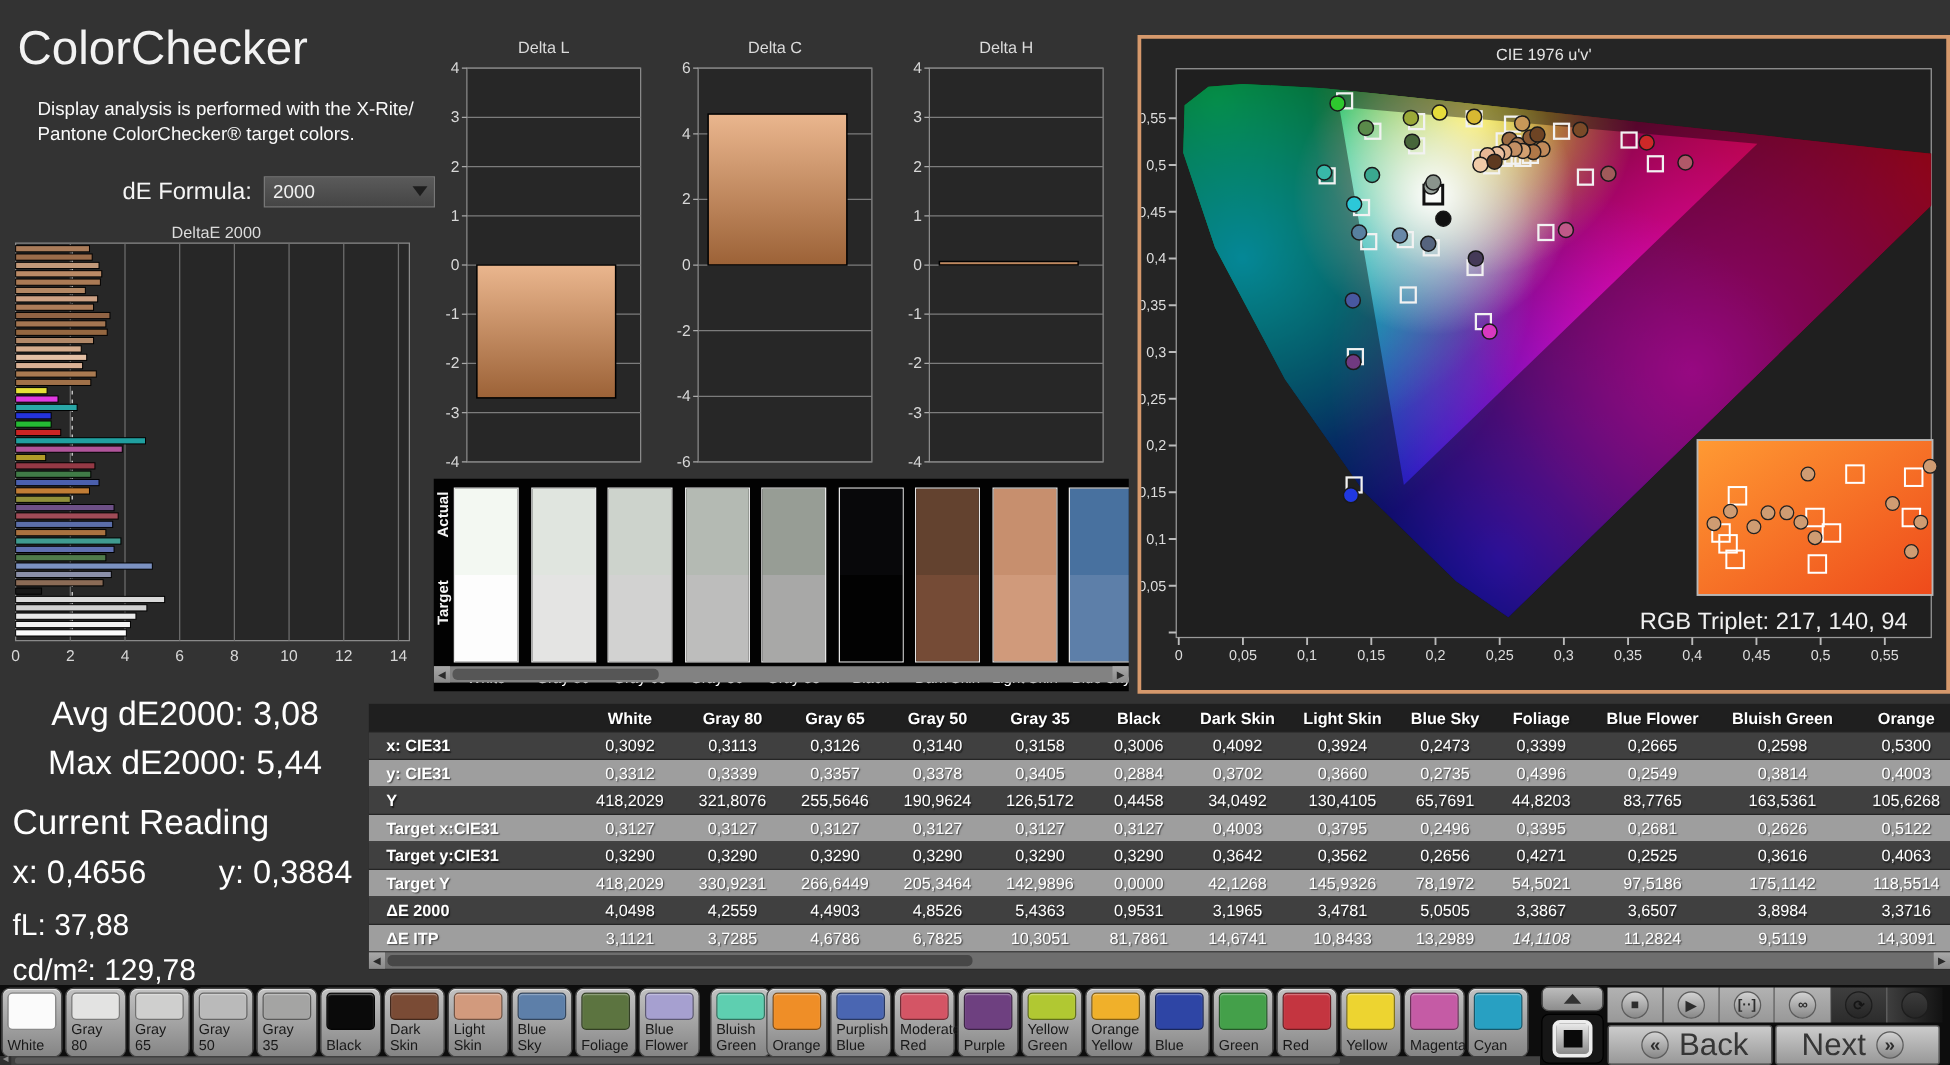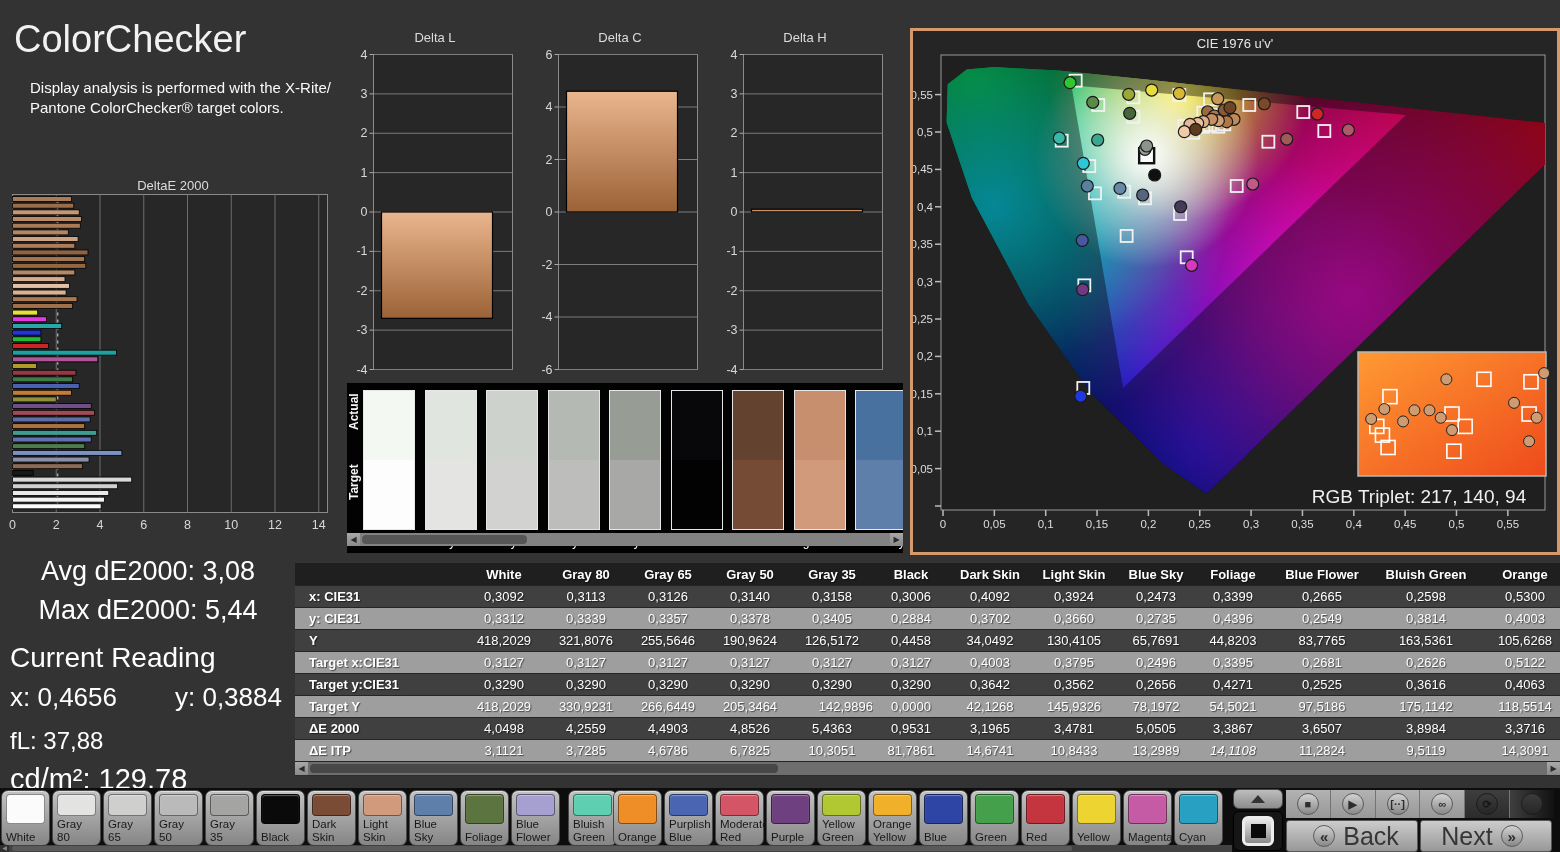--- a/index.html
+++ b/index.html
@@ -14,21 +14,21 @@
   .dropdown .dd-arrow{position:absolute;right:5px;top:7px;width:0;height:0;border-left:6px solid transparent;border-right:6px solid transparent;border-top:8px solid #1e1e1e;}
   .chart-title{position:absolute;font-size:13px;color:#dcdcdc;text-align:center;}
   svg text{font-family:"Liberation Sans",sans-serif;}
   .stats{position:absolute;left:0;top:552px;width:296px;color:#fff;}
   .stat-avg,.stat-max{text-align:center;font-size:27px;margin-top:4px;}
   .stat-max{margin-top:8px;}
   .stat-current{font-size:28px;margin:16px 0 0 10px;}
   .stat-xy{font-size:26px;margin:8px 0 0 10px;display:flex;}
   .stat-xy span+span{margin-left:58px;}
   .stat-fl{font-size:24px;margin:14px 0 0 10px;}
-  .stat-cd{font-size:29px;margin:8px 0 0 10px;}
+  .stat-cd{font-size:24px;margin:8px 0 0 10px;}
   .strip{position:absolute;left:347px;top:383px;width:556px;height:170px;background:#020202;overflow:hidden;}
   .strip-rowlabel{position:absolute;left:-1px;width:16px;color:#f5f5f5;font-size:12px;font-weight:bold;
     transform:rotate(-90deg);transform-origin:center;white-space:nowrap;text-align:center;}
   .strip-swatches{position:absolute;left:16px;top:7px;display:flex;}
   .strip-item{width:52px;margin-right:9.5px;flex:none;}
   .strip-patch{width:52px;height:140px;border:1px solid #e6e6e6;}
   .strip-actual{height:69px;}
   .strip-target{height:69px;}
   .strip-label{color:#fff;font-size:12px;text-align:center;margin-top:5px;white-space:nowrap;}
   .hscroll{position:absolute;display:flex;align-items:center;background:#828282;}
@@ -77,20 +77,27 @@
   .botscroll .barr{position:absolute;left:0;top:0;width:9px;height:7px;background:#303030;color:#888;font-size:6px;line-height:7px;text-align:center;}
 </style>
 </head>
 <body>
 
 <div class="page">
 
   <div class="app-title">ColorChecker</div>
   <div class="app-desc">Display analysis is performed with the X-Rite/ Pantone ColorChecker® target colors.</div>
 
+  <div class="formula-row">
+    <span class="formula-label">dE Formula:</span>
+    <div class="dropdown">
+      <span>2000</span>
+      <span class="dd-arrow"></span>
+    </div>
+  </div>
 
   <div class="chart-title" style="left:8px;top:178px;width:330px;">DeltaE 2000</div>
   <svg id="deltae-svg" style="position:absolute;left:8px;top:192px;" width="330" height="348">
       <rect x="4.5" y="2.5" width="315" height="318" fill="#272727" stroke="#8a8a8a" stroke-width="1"></rect>
       <line x1="48.25" y1="2.5" x2="48.25" y2="320.5" stroke="#6e6e6e" stroke-width="1"></line>
       <line x1="92" y1="2.5" x2="92" y2="320.5" stroke="#6e6e6e" stroke-width="1"></line>
       <line x1="135.75" y1="2.5" x2="135.75" y2="320.5" stroke="#6e6e6e" stroke-width="1"></line>
       <line x1="179.5" y1="2.5" x2="179.5" y2="320.5" stroke="#6e6e6e" stroke-width="1"></line>
       <line x1="223.25" y1="2.5" x2="223.25" y2="320.5" stroke="#6e6e6e" stroke-width="1"></line>
       <line x1="267" y1="2.5" x2="267" y2="320.5" stroke="#6e6e6e" stroke-width="1"></line>
@@ -643,21 +650,21 @@
           <div class="tcell" style="width: 102px;">0,2525</div>
           <div class="tcell" style="width: 106px;">0,3616</div>
           <div class="tcell" style="width: 92px;">0,4063</div>
         </div>
         <div class="trow light">
           <div class="tcell tlabel" style="width: 168px;">Target Y</div>
           <div class="tcell" style="width: 82px;">418,2029</div>
           <div class="tcell" style="width: 82px;">330,9231</div>
           <div class="tcell" style="width: 82px;">266,6449</div>
           <div class="tcell" style="width: 82px;">205,3464</div>
-          <div class="tcell" style="width: 82px; text-align: right;">142,9896</div>
+          <div class="tcell" style="width: 82px;">142,9896</div>
           <div class="tcell" style="width: 76px;">0,0000</div>
           <div class="tcell" style="width: 82px;">42,1268</div>
           <div class="tcell" style="width: 86px;">145,9326</div>
           <div class="tcell" style="width: 78px;">78,1972</div>
           <div class="tcell" style="width: 76px;">54,5021</div>
           <div class="tcell" style="width: 102px;">97,5186</div>
           <div class="tcell" style="width: 106px;">175,1142</div>
           <div class="tcell" style="width: 92px;">118,5514</div>
         </div>
         <div class="trow dark">

